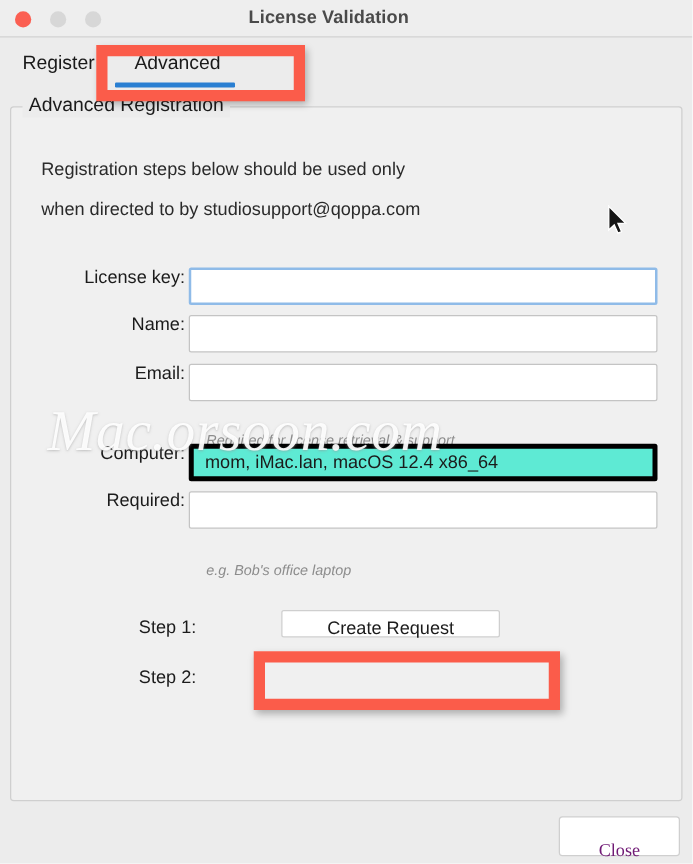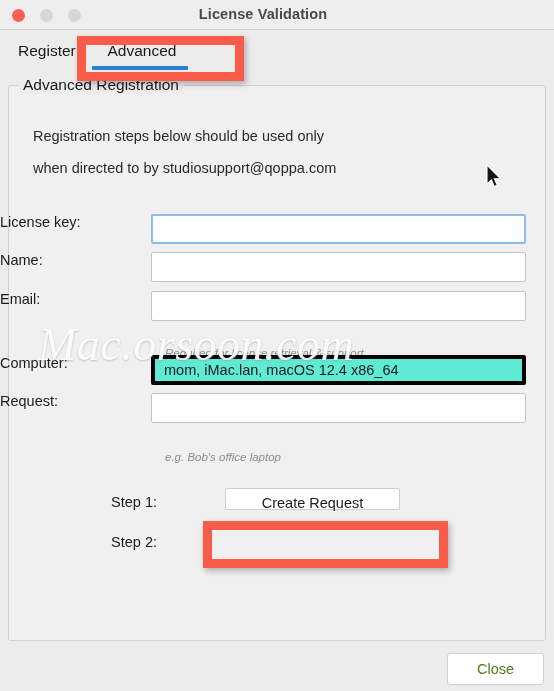--- a/index.html
+++ b/index.html
@@ -111,21 +111,21 @@
   }
   .intro .line1 { position: absolute; top: 128px; left: 0; }
   .intro .line2 { position: absolute; top: 160px; left: 0; text-align: center; }
 
   
   .frow { position: absolute; left: 0; width: 554px; }
   .flabel {
     position: absolute;
     left: 0;
     width: 148px;
-    text-align: left;
+    text-align: right;
     font-size: 14.5px;
     color: #1b1b1b;
   }
   .finput {
     position: absolute;
     left: 151px;
     width: 375px;
     height: 30px;
     background: #ffffff;
     border: 1px solid #c4c4c4;
@@ -181,27 +181,27 @@
   }
 
   
   .close-btn {
     position: absolute;
     left: 447px; top: 653px;
     width: 97px; height: 32px;
     background: #ffffff;
     border: 1px solid #cfcfcf;
     border-radius: 3px;
-    font-family: Liberation Sans, sans-serif;
-    font-size: 14.5px;
-    color: #4d7c0f;
+    font-family: Liberation Serif, serif;
+    font-size: 14.5px;
+    color: #701a75;
     text-align: center;
     line-height: 30px;
     box-sizing: border-box;
-    padding: 0;
+    padding: 12px;
   }
 
   
   .annot {
     position: absolute;
     border: 9px solid #fb5c4a;
     box-sizing: border-box;
     z-index: 6;
     pointer-events: none;
     box-shadow: 2px 3px 6px rgba(0,0,0,.28);
@@ -274,21 +274,21 @@
     <input class="finput" type="text" value="" style="">
   </div>
   <div class="fhint" style="top:327px">Required for license retrieval &amp; support</div>
 
   <div class="frow" style="top:355px">
     <div class="flabel">Computer:</div>
     <input class="finput readonly" type="text" readonly="" value="mom, iMac.lan, macOS 12.4 x86_64" style="">
   </div>
 
   <div class="frow" style="top:393px">
-    <div class="flabel">Request:</div>
+    <div class="flabel">Required:</div>
     <input class="finput" type="text" value="" style="">
   </div>
   <div class="fhint" style="top:431px">e.g. Bob's office laptop</div>
 
   <div class="step-label" style="top:494px">Step 1:</div>
   <button class="step-btn" style="top:488px">Create Request</button>
 
   <div class="step-label" style="top:534px">Step 2:</div>
 
   <button class="close-btn">Close</button>

